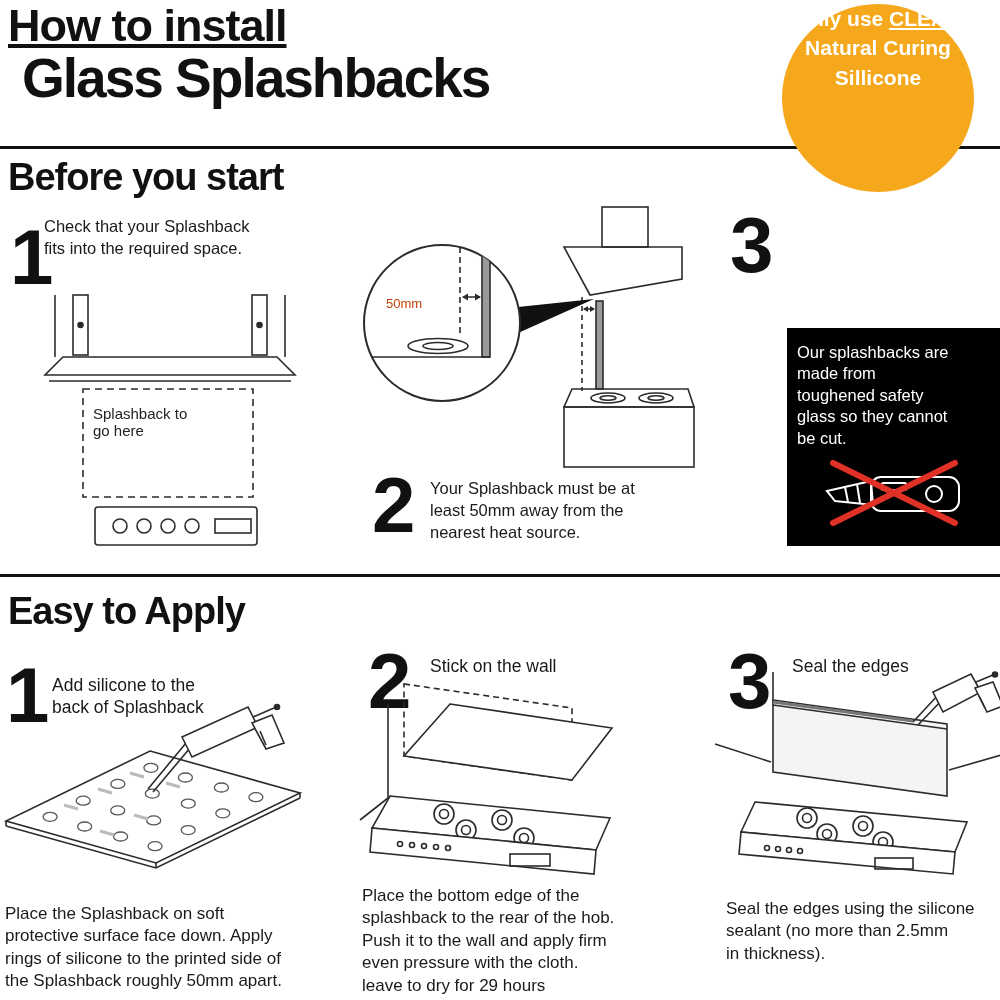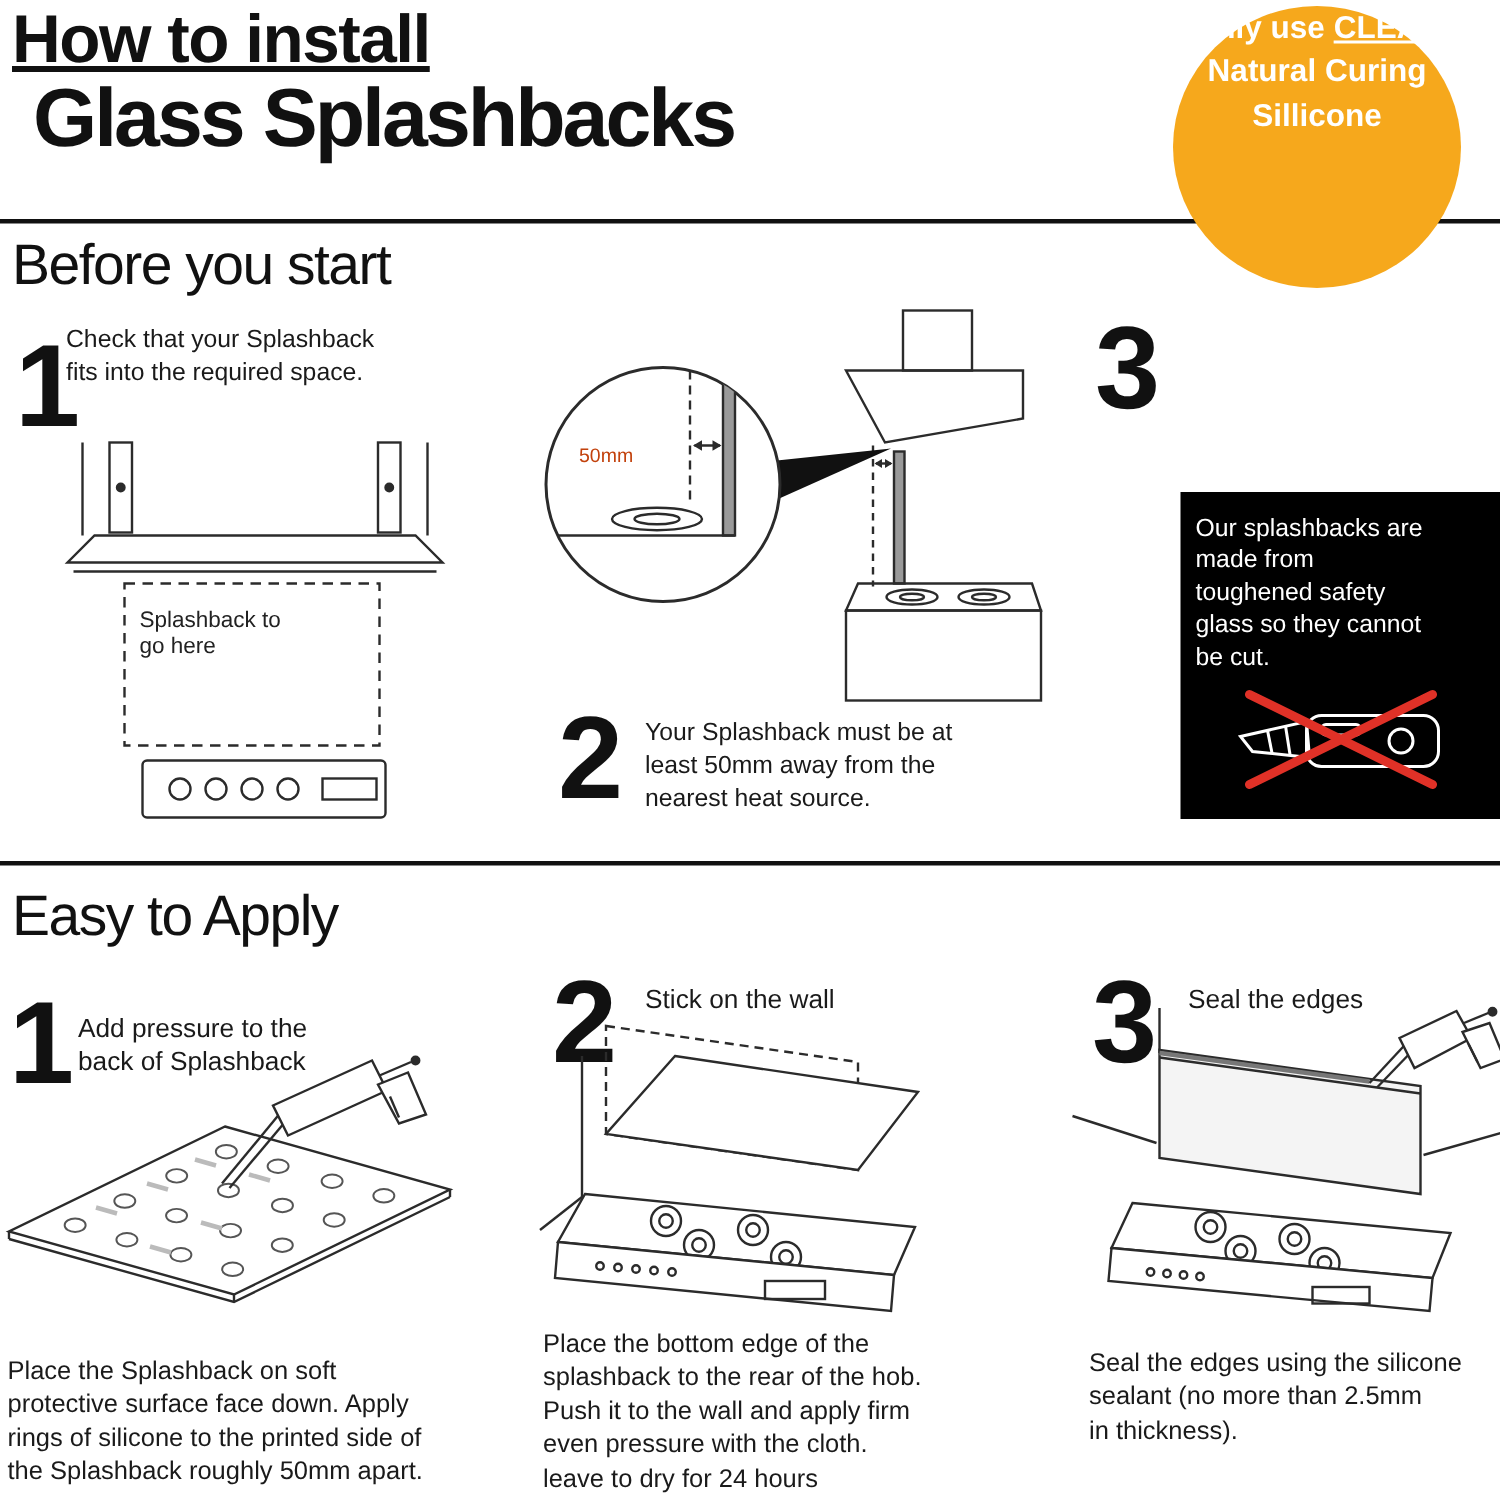--- a/index.html
+++ b/index.html
@@ -8,21 +8,21 @@
           font-family:"Liberation Sans", sans-serif; color:#1a1a1a; overflow:hidden; }
   .abs { position:absolute; }
   .t1 { left:8px; top:0px; font-size:45px; font-weight:bold; letter-spacing:-1px; color:#111;text-decoration:underline; }
   .t2 { left:22px; top:46px; font-size:55px; font-weight:bold; letter-spacing:-2px; color:#111; }
   .divider { left:0; width:1000px; height:3px; background:#111; z-index:1; }
   .badge { left:782px; top:4px; width:192px; height:188px; border-radius:50%;
            background:#F6A81C; display:flex; justify-content:center;
            text-align:center; z-index:3; }
   .bt { color:#fff; font-weight:bold; font-size:21px; line-height:1.4; }
   .u { text-decoration:underline; }
-  .h2 { font-size:38px; font-weight:normal; letter-spacing:-1px; color:#111; }
+  .h2 { font-size:38px; font-weight:bold; letter-spacing:-1px; color:#111; }
   .num { font-size:78px; font-weight:bold; line-height:0.85; letter-spacing:-2px; color:#111; }
   .body-text { font-size:16.5px; line-height:1.32; white-space:pre-line; }
   .step-title { font-size:17.5px; line-height:1.28; white-space:pre-line; }
   .cap { font-size:17px; line-height:1.32; white-space:pre-line; }
   .diagram-label { font-size:15px; text-align:left; white-space:pre-line; color:#222; }
   .measure { font-size:13px; color:#c2410c; }
   .warnbox { left:787px; top:328px; width:213px; height:218px; background:#000;
              color:#fff; padding:14px 10px 0 10px; text-align:left; }
   .warn-text { font-size:16.5px; line-height:1.3; white-space:pre-line; }
   .warnbox svg { display:block; margin:8px auto 0 auto; }
@@ -136,21 +136,21 @@
         <line x1="136" y1="6" x2="14" y2="66"></line>
       </g>
     </svg>
   </div>
 
   <div class="abs divider" style="top:574px"></div>
 
   <div class="abs h2" style="left:8px;top:590px">Easy to Apply</div>
 
   <div class="abs num" style="left:6px;top:662px">1</div>
-  <div class="abs step-title" style="left:52px;top:674px;width:200px">Add pressure to the
+  <div class="abs step-title" style="left:52px;top:674px;width:200px">Add silicone to the
 back of Splashback</div>
 
   <svg class="abs" style="left:0px;top:693px" width="310" height="205" viewBox="0 0 310 205">
     <g fill="none" stroke="#2b2b2b" stroke-width="1.6">
       <polygon points="150,58 300,100 156,170 6,128" fill="#ffffff"></polygon>
       <polyline points="6,133 156,175 300,105"></polyline>
       <line x1="6" y1="128" x2="6" y2="133"></line>
       <line x1="156" y1="170" x2="156" y2="175"></line>
       <line x1="300" y1="100" x2="300" y2="105"></line>
     </g>
@@ -219,21 +219,21 @@
         <circle cx="64" cy="168" r="2.5"></circle>
         <circle cx="76" cy="169" r="2.5"></circle>
         <circle cx="88" cy="170" r="2.5"></circle>
       <rect x="150" y="176" width="40" height="12"></rect>
     </g>
   </svg>
   <div class="abs cap" style="left:362px;top:885px;width:300px">Place the bottom edge of the
 splashback to the rear of the hob.
 Push it to the wall and apply firm
 even pressure with the cloth.
-leave to dry for 24 hours</div>
+leave to dry for 29 hours</div>
 
   <div class="abs num" style="left:728px;top:648px">3</div>
   <div class="abs step-title" style="left:792px;top:655px;width:180px">Seal the edges</div>
 
   <svg class="abs" style="left:715px;top:672px" width="290" height="210" viewBox="0 0 290 210">
     <g fill="none" stroke="#2b2b2b" stroke-width="1.6">
       <line x1="58" y1="0" x2="58" y2="30"></line>
       <line x1="0" y1="72" x2="56" y2="90"></line>
       <line x1="234" y1="98" x2="290" y2="82"></line>
       <polygon points="58,28 232,52 232,124 58,100" fill="#f4f4f4"></polygon>

